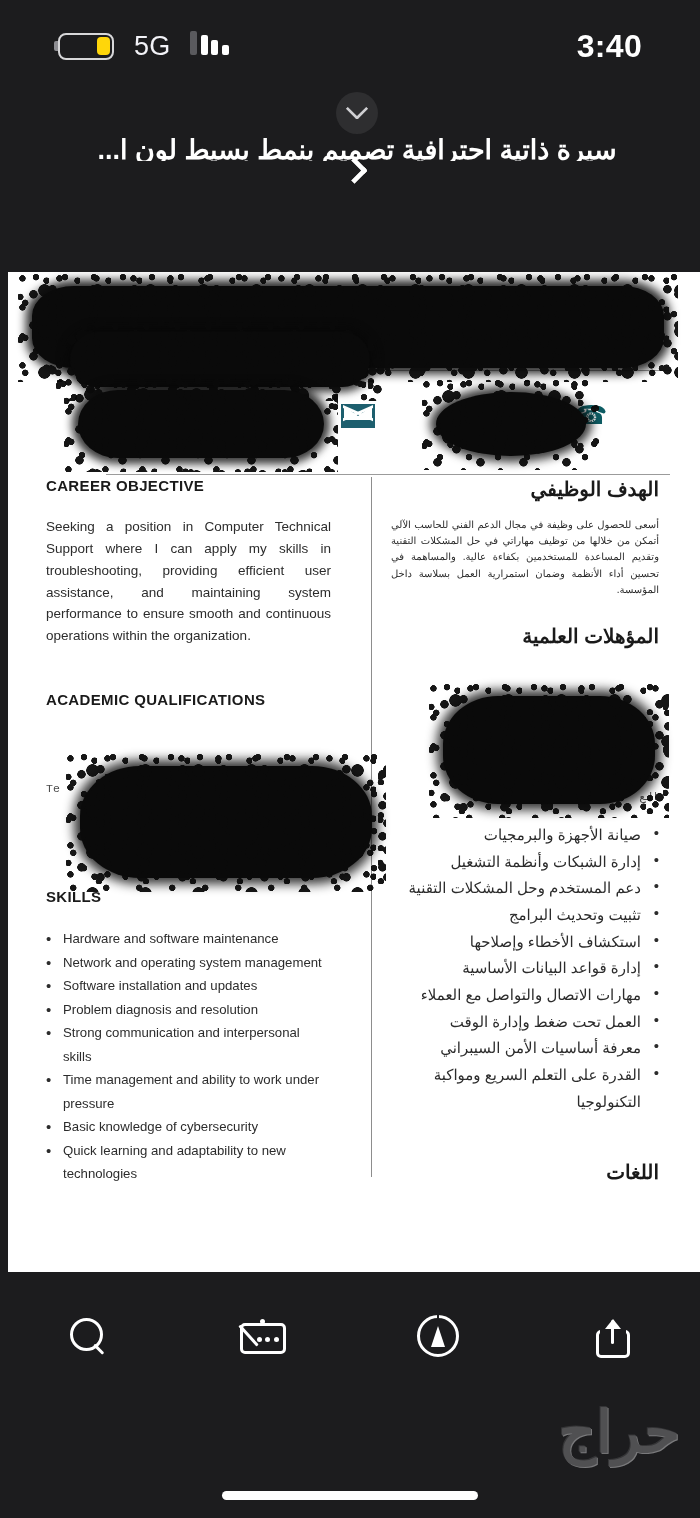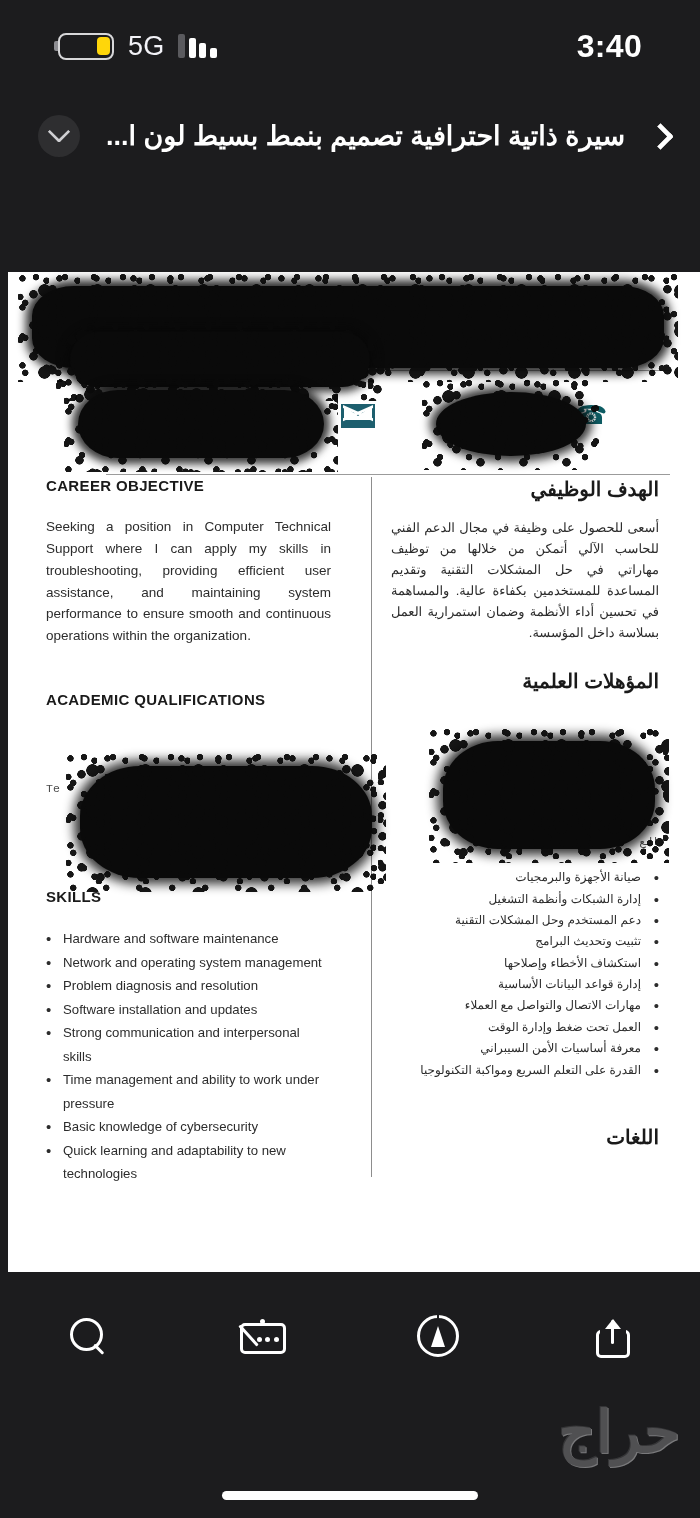--- a/index.html
+++ b/index.html
@@ -14,21 +14,21 @@
     width:700px; height:1518px;
     background:#1c1c1e;
   }
 
   
   #status-bar {
     position:absolute; top:0; left:0; width:700px; height:92px;
     display:flex; align-items:center;
     padding:0 58px;
   }
-  .sb-left { display:flex; align-items:center; gap:14px; flex:1; }
+  .sb-left { display:flex; gap:20px; flex:1; }
   .battery-wrap { display:flex; align-items:center; }
   .battery-body {
     width:56px; height:27px; border:2.5px solid #d7d7d9; border-radius:8px;
     position:relative; display:flex; align-items:center; justify-content:flex-end;
     padding:2.5px;
   }
   .battery-fill {
     width:13px; height:100%;
     background:#ffd60a; border-radius:4px;
   }
@@ -45,21 +45,21 @@
   .signal i.b2 { height:20px; }
   .signal i.b3 { height:15px; }
   .signal i.b4 { height:10px; }
   .sb-time {
     color:#ffffff; font-size:32px; font-weight:600; letter-spacing:0.3px;
   }
 
   
   #nav-bar {
     position:absolute; top:92px; left:0; width:700px; height:88px;
-    display:flex; align-items:center; 
+    display:flex; align-items:center; flex-direction:column;
     padding:0 24px 0 38px;
   }
   .collapse-btn {
     width:42px; height:42px; border-radius:50%;
     background:#2e2e30;
     display:flex; align-items:center; justify-content:center;
     flex:0 0 auto;
   }
   .chev-down {
     width:16px; height:16px;
@@ -210,40 +210,40 @@
   }
   .sec-title-ar {
     font-size:20px; font-weight:700; color:#1a1a1a;
     margin-bottom:16px;
   }
   .para-en {
     font-size:13.5px; line-height:1.62; color:#2c2c2c;
     text-align:justify; text-justify:inter-word;
   }
   .para-ar {
-    font-size:13px; line-height:1.62; color:#2c2c2c;
+    font-size:10px; line-height:1.62; color:#2c2c2c;
     text-align:justify;
   }
   .sec { position:relative; }
   .sec-gap { height:44px; }
   .sec-gap-sm { height:26px; }
 
   ul.bullets-en { list-style:none; }
   ul.bullets-en li {
     position:relative; padding-left:17px;
     font-size:13.2px; line-height:1.78; color:#2c2c2c;
   }
   ul.bullets-en li:before {
     content:"•"; position:absolute; left:0; top:-1px;
     color:#2c2c2c; font-size:15px;
   }
   ul.bullets-ar { list-style:none; }
   ul.bullets-ar li {
     position:relative; padding-right:18px;
-    font-size:12px; line-height:1.78; color:#2c2c2c;
+    font-size:15px; line-height:1.78; color:#2c2c2c;
   }
   ul.bullets-ar li:before {
     content:"•"; position:absolute; right:0; top:-2px;
     color:#2c2c2c; font-size:15px;
   }
   .edu-box { position:relative; height:158px;font-family:Liberation Mono, monospace; }
   .edu-ghost {
     position:absolute; top:52px; left:0; right:0;
     font-size:11.5px; color:#4b4b4b; white-space:nowrap;
   }
@@ -430,22 +430,22 @@
                 <span class="redact-noise"></span>
               </div>
           </div>
         </div>
 
         <div class="sec">
           <div class="sec-title-en">SKILLS</div>
           <ul class="bullets-en">
             <li>Hardware and software maintenance</li>
             <li>Network and operating system management</li>
+            <li>Software installation and updates</li>
             <li>Problem diagnosis and resolution</li>
-            <li>Software installation and updates</li>
             <li>Strong communication and interpersonal skills</li>
             <li>Time management and ability to work under pressure</li>
             <li>Basic knowledge of cybersecurity</li>
             <li>Quick learning and adaptability to new technologies</li>
           </ul>
         </div>
 
         <div class="sec-gap"></div>
 
       </div>

